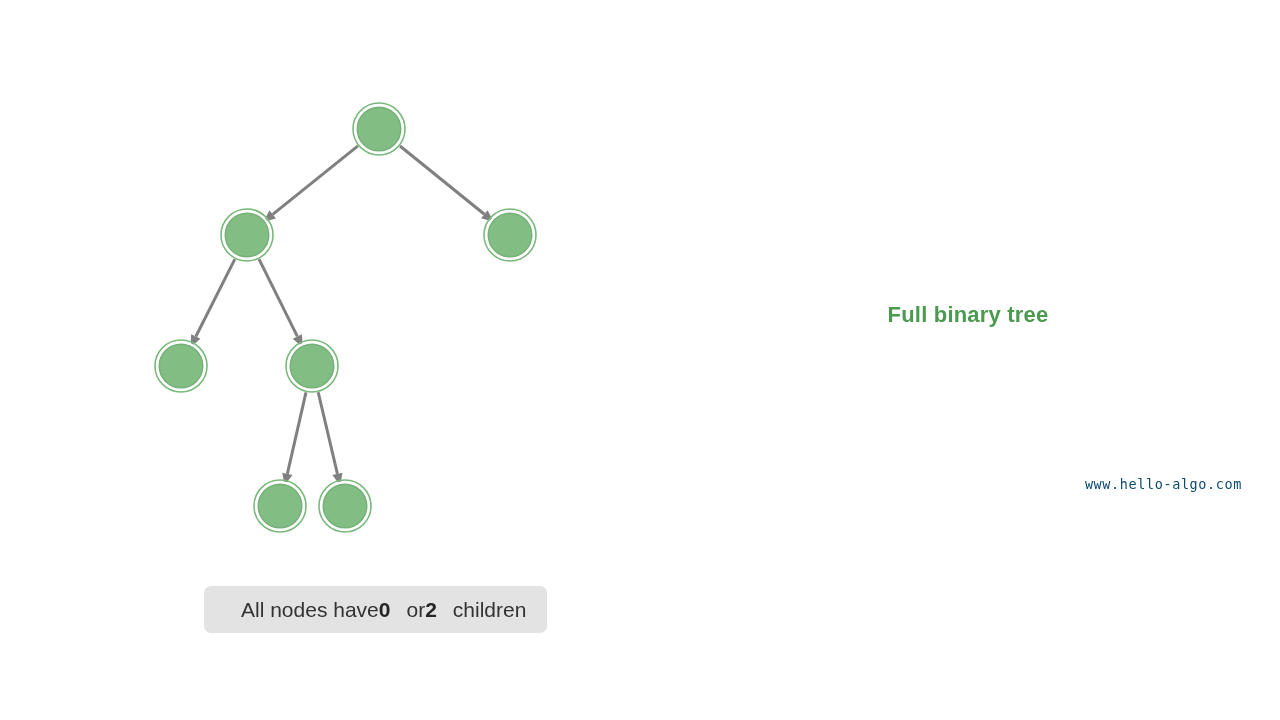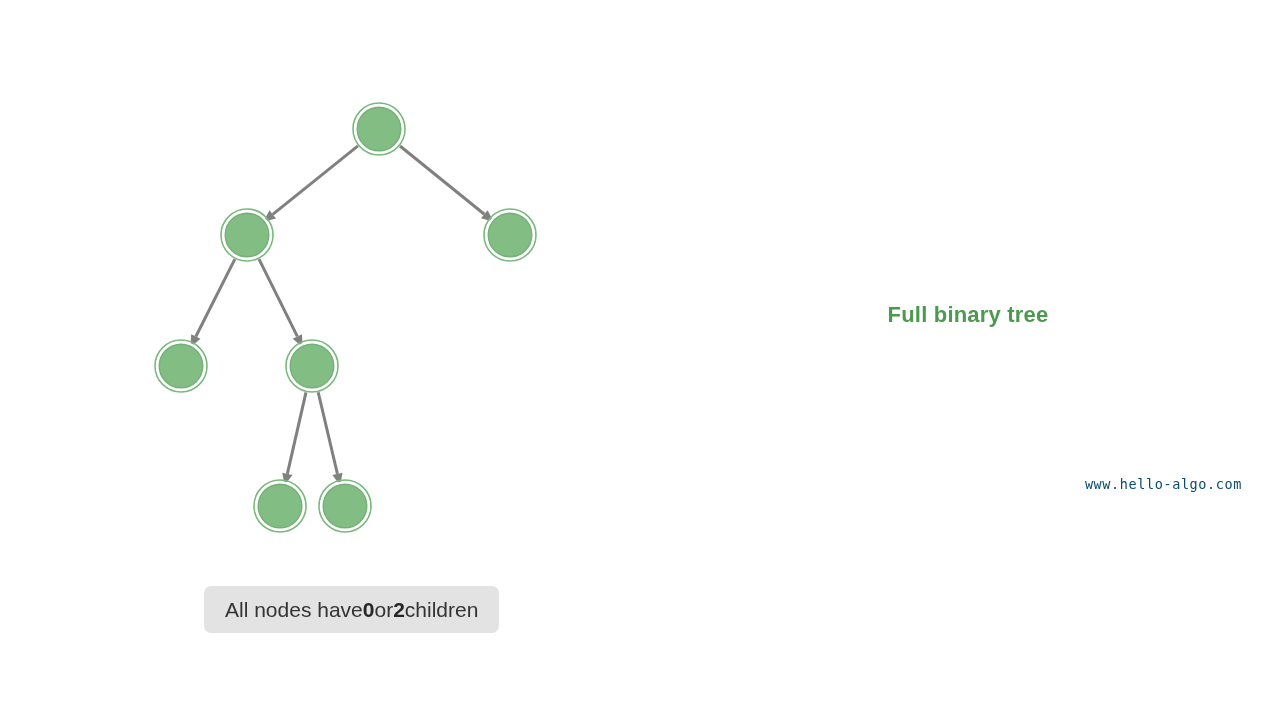--- a/index.html
+++ b/index.html
@@ -58,20 +58,21 @@
     justify-content: center;
     background: #e3e3e3;
     border-radius: 7px;
     font-family: "Liberation Sans", sans-serif;
     font-size: 21px;
     color: #333333;
     white-space: nowrap;
   }
   .caption-pill .cap-seg {
     font-weight: normal;
+    margin-left: 16px;
   }
   .caption-pill .cap-strong {
     font-weight: bold;
     color: #262626;
   }
 
   .watermark {
     position: absolute;
     right: 38px;
     bottom: 16px;

